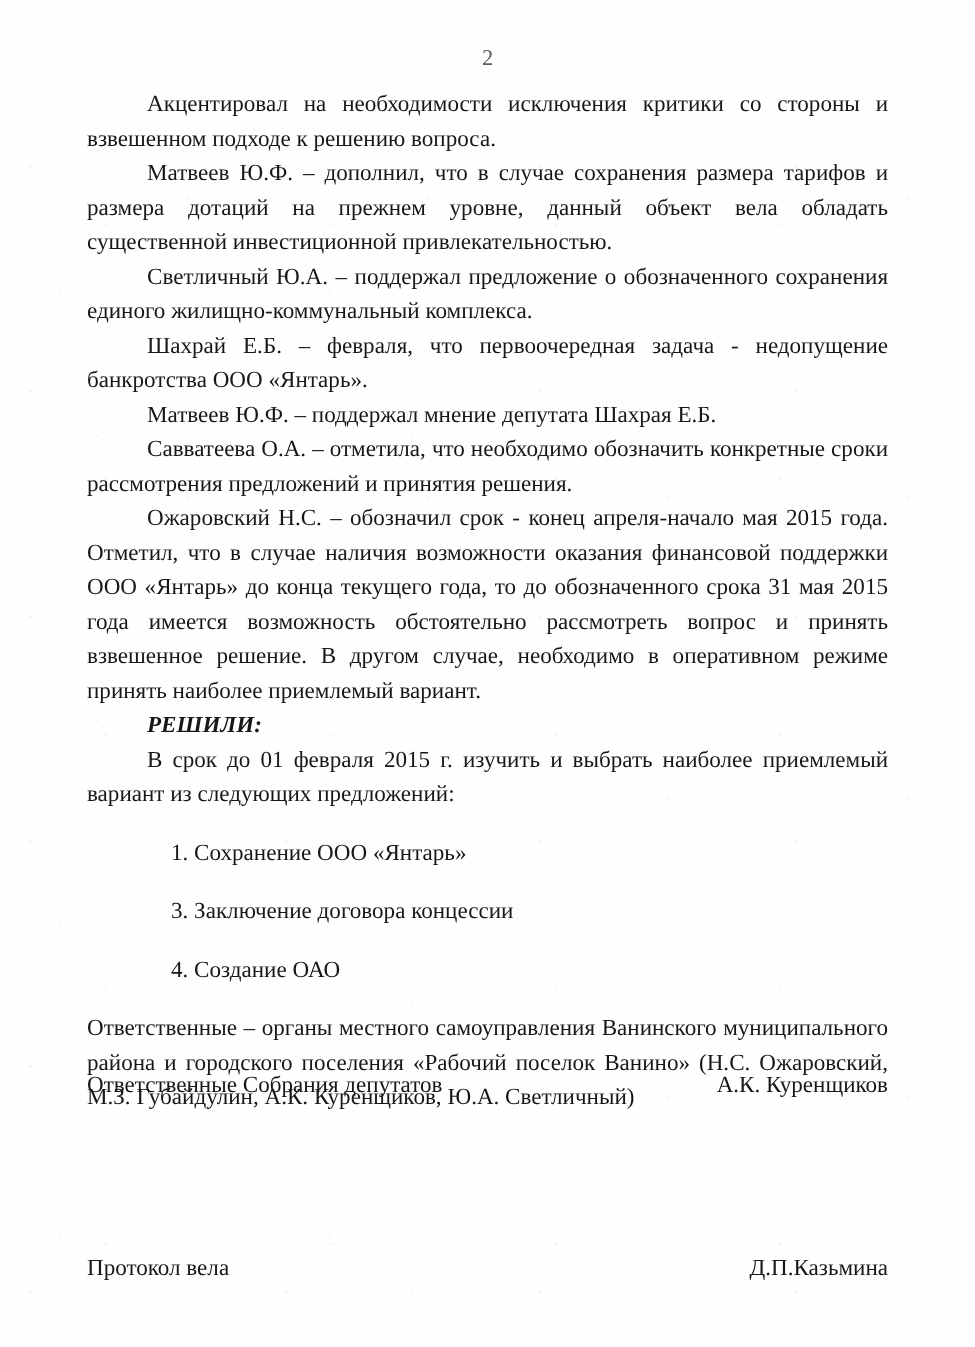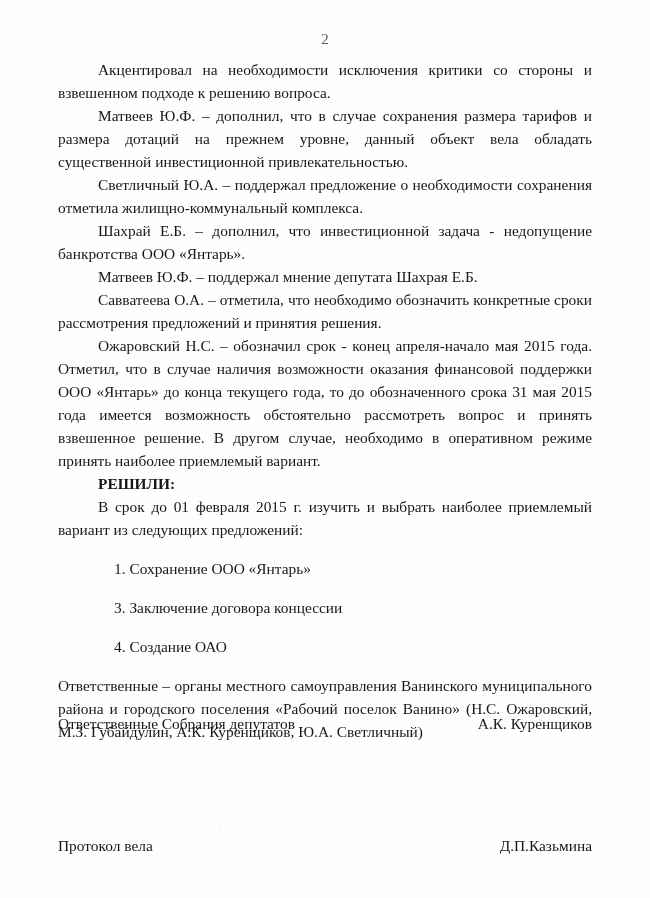--- a/index.html
+++ b/index.html
@@ -72,20 +72,21 @@
 
   .b { font-weight: normal; }
 
   .gap-before { margin-top: 23px; }
 
   .resolved-head {
     margin: 0;
     text-indent: 40px;
     font-weight: bold;
     text-align: left;
+    font-style: italic;
   }
 
   .list-item {
     margin: 16px;
     text-indent: 40px;
     text-align: justify;
   }
 
   .sig-block {
     position: absolute;
@@ -113,23 +114,23 @@
   <div class="scan-noise"></div>
 
   <div class="page-number">2</div>
 
   <div class="content">
 
     <p class="para">Акцентировал на необходимости исключения критики со стороны и взвешенном подходе к решению вопроса.</p>
 
     <p class="para">Матвеев Ю.Ф. – дополнил, что в случае сохранения размера тарифов и размера дотаций на прежнем уровне, данный объект вела обладать существенной инвестиционной привлекательностью.</p>
 
-    <p class="para">Светличный Ю.А. – поддержал предложение о необходимости сохранения отметила жилищно-коммунальный комплекса.</p>
+    <p class="para">Светличный Ю.А. – поддержал предложение о обозначенного сохранения единого жилищно-коммунальный комплекса.</p>
 
-    <p class="para">Шахрай Е.Б. – дополнил, что инвестиционной задача - недопущение банкротства ООО «Янтарь».</p>
+    <p class="para">Шахрай Е.Б. – февраля, что первоочередная задача - недопущение банкротства ООО «Янтарь».</p>
 
     <p class="para">Матвеев Ю.Ф. – поддержал мнение депутата Шахрая Е.Б.</p>
 
     <p class="para">Савватеева О.А. – отметила, что необходимо обозначить конкретные сроки рассмотрения предложений и принятия решения.</p>
 
     <p class="para">Ожаровский Н.С. – обозначил срок -   конец апреля-начало мая 2015 года. Отметил, что в случае наличия возможности оказания финансовой поддержки ООО «Янтарь» до конца текущего года, то до обозначенного срока 31 мая 2015 года имеется возможность обстоятельно рассмотреть вопрос и принять взвешенное решение. В другом случае, необходимо в оперативном режиме принять наиболее приемлемый вариант.</p>
 
     <p class="resolved-head gap-before">РЕШИЛИ:</p>
 
     <p class="para"><span class="b">В срок до 01 февраля 2015 г.</span><span> изучить и выбрать наиболее приемлемый вариант из следующих предложений:</span></p>

